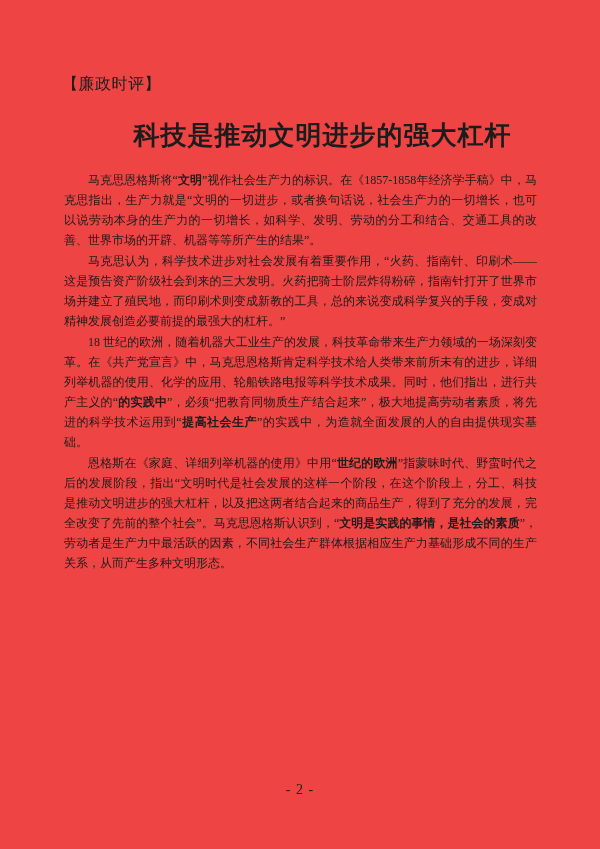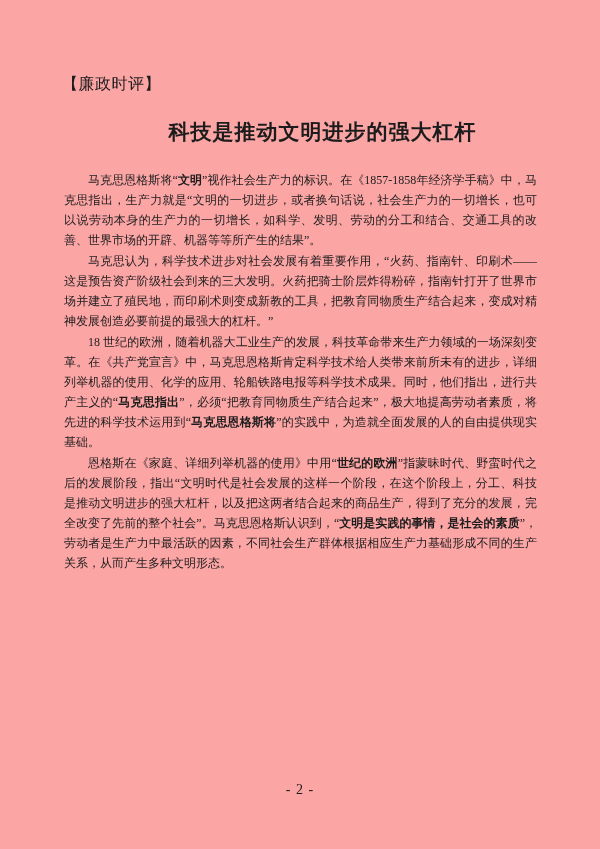--- a/index.html
+++ b/index.html
@@ -4,36 +4,36 @@
 <style>
   html, body { margin: 0; padding: 0; }
   body {
     width: 600px; height: 849px;
     background: #f2f2f2;
     font-family: "Liberation Serif", "DejaVu Serif", serif;
   }
   .page {
     position: relative;
     width: 600px; height: 849px;
-    background: #fca5a5;
+    background: #ef4444;
     color: #1c1c1c;
     overflow: hidden;
   }
   .section-label {
     position: absolute;
     left: 62px; top: 74px;
     font-size: 16px;
     letter-spacing: 0.5px;
     white-space: nowrap;
   }
   .doc-title {
     position: absolute;
     left: 0; right: 0; top: 118px;
     text-align: center;
-    font-size: 21px;
+    font-size: 26px;
     font-weight: bold;
     letter-spacing: 1px;
     margin-left: 45px;
   }
   .doc-body {
     position: absolute;
     left: 63px; top: 169px;
     width: 475px;
   }
   .para {
@@ -56,19 +56,19 @@
 </head>
 <body>
 
 <div class="page">
   <div class="section-label">【廉政时评】</div>
 
   <div class="doc-title">科技是推动文明进步的强大杠杆</div>
 
   <div class="doc-body">
       <p class="para"><span>马克思恩格斯将“</span><span class="bold">文明</span><span>”视作社会生产力的标识。在《1857-1858年经济学手稿》中，马克思指出，生产力就是“文明的一切进步，或者换句话说，社会生产力的一切增长，也可以说劳动本身的生产力的一切增长，如科学、发明、劳动的分工和结合、交通工具的改善、世界市场的开辟、机器等等所产生的结果”。</span></p>
-      <p class="para"><span>马克思认为，科学技术进步对社会发展有着重要作用，“火药、指南针、印刷术——这是预告资产阶级社会到来的三大发明。火药把骑士阶层炸得粉碎，指南针打开了世界市场并建立了殖民地，而印刷术则变成新教的工具，把教育同物质生产结合起来，变成对精神发展创造必要前提的最强大的杠杆。”</span></p>
-      <p class="para"><span>18 世纪的欧洲，随着机器大工业生产的发展，科技革命带来生产力领域的一场深刻变革。在《共产党宣言》中，马克思恩格斯肯定科学技术给人类带来前所未有的进步，详细列举机器的使用、化学的应用、轮船铁路电报等科学技术成果。同时，他们指出，进行共产主义的“</span><span class="bold">马克思指出</span><span>”，必须“把教育同物质生产结合起来”，极大地提高劳动者素质，将先进的科学技术运用到“</span><span class="bold">马克思恩格斯将</span><span>”的实践中，为造就全面发展的人的自由提供现实基础。</span></p>
+      <p class="para"><span>马克思认为，科学技术进步对社会发展有着重要作用，“火药、指南针、印刷术——这是预告资产阶级社会到来的三大发明。火药把骑士阶层炸得粉碎，指南针打开了世界市场并建立了殖民地，而印刷术则变成新教的工具，总的来说变成科学复兴的手段，变成对精神发展创造必要前提的最强大的杠杆。”</span></p>
+      <p class="para"><span>18 世纪的欧洲，随着机器大工业生产的发展，科技革命带来生产力领域的一场深刻变革。在《共产党宣言》中，马克思恩格斯肯定科学技术给人类带来前所未有的进步，详细列举机器的使用、化学的应用、轮船铁路电报等科学技术成果。同时，他们指出，进行共产主义的“</span><span class="bold">的实践中</span><span>”，必须“把教育同物质生产结合起来”，极大地提高劳动者素质，将先进的科学技术运用到“</span><span class="bold">提高社会生产</span><span>”的实践中，为造就全面发展的人的自由提供现实基础。</span></p>
       <p class="para"><span>恩格斯在《家庭、详细列举机器的使用》中用“</span><span class="bold">世纪的欧洲</span><span>”指蒙昧时代、野蛮时代之后的发展阶段，指出“文明时代是社会发展的这样一个阶段，在这个阶段上，分工、科技是推动文明进步的强大杠杆，以及把这两者结合起来的商品生产，得到了充分的发展，完全改变了先前的整个社会”。马克思恩格斯认识到，“</span><span class="bold">文明是实践的事情，是社会的素质</span><span>”，劳动者是生产力中最活跃的因素，不同社会生产群体根据相应生产力基础形成不同的生产关系，从而产生多种文明形态。</span></p>
     </div>
 
   <div class="page-number">- 2 -</div>
 </div>
 
 </body></html>

